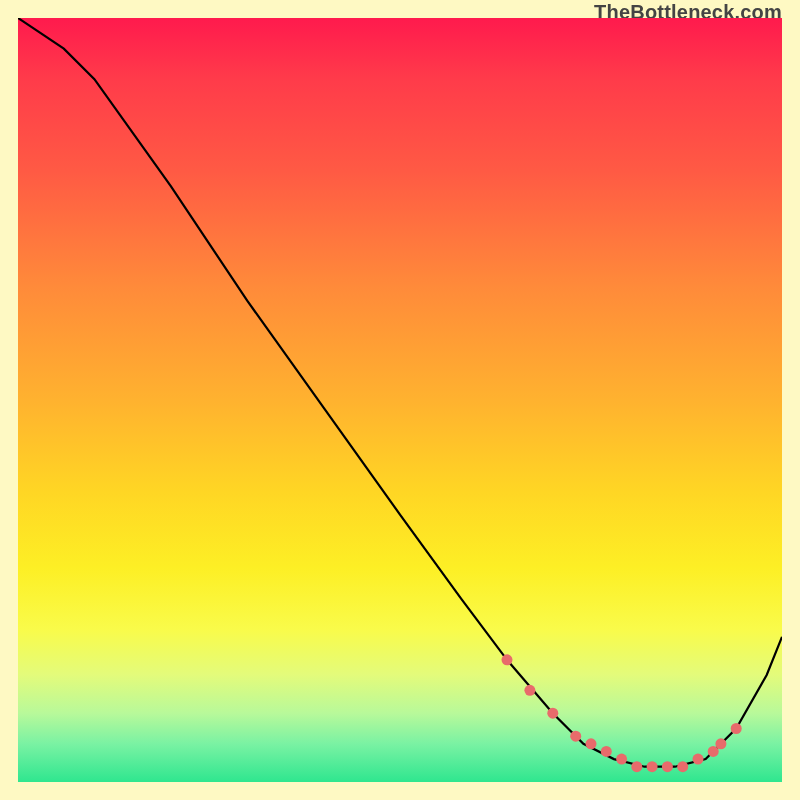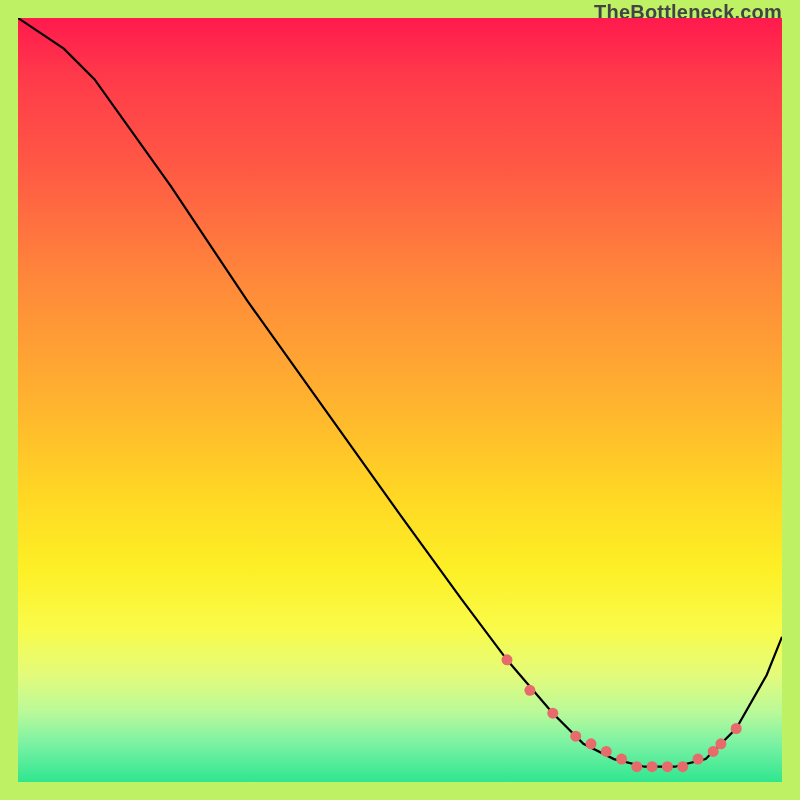--- a/index.html
+++ b/index.html
@@ -10,21 +10,21 @@
     background: #000;
     overflow: hidden;
     font-family: Arial, Helvetica, sans-serif;
   }
   .frame {
     position: absolute;
     left: 0;
     top: 0;
     width: 800px;
     height: 800px;
-    background: #bef264;
+    background: #fef9c3;
   }
   .plot {
     position: absolute;
     left: 18px;
     top: 18px;
     width: 764px;
     height: 764px;
     background: linear-gradient(
       to bottom,
       #ff1a4d 0%,

